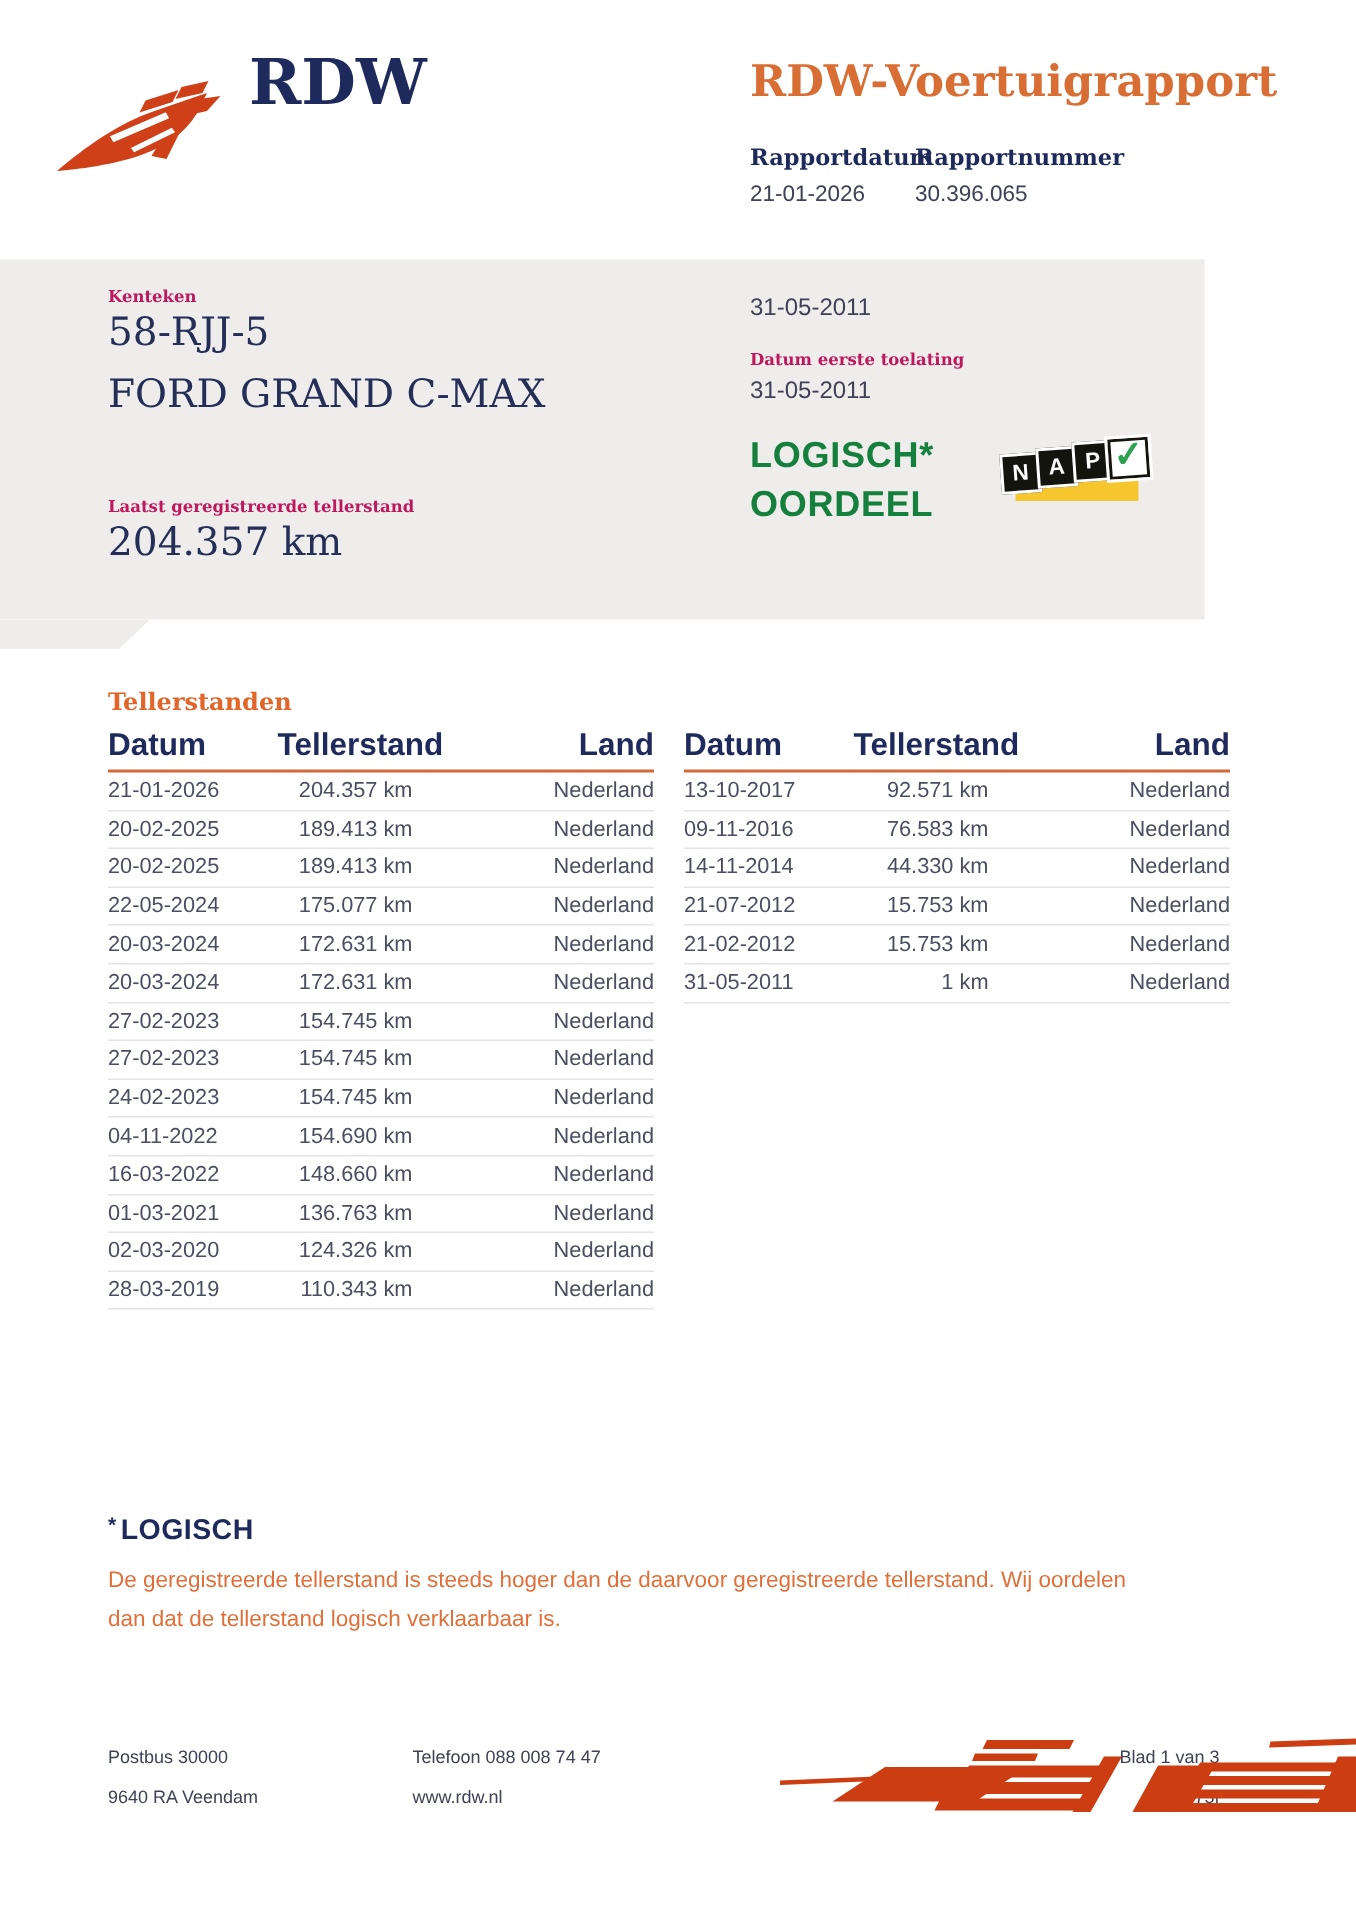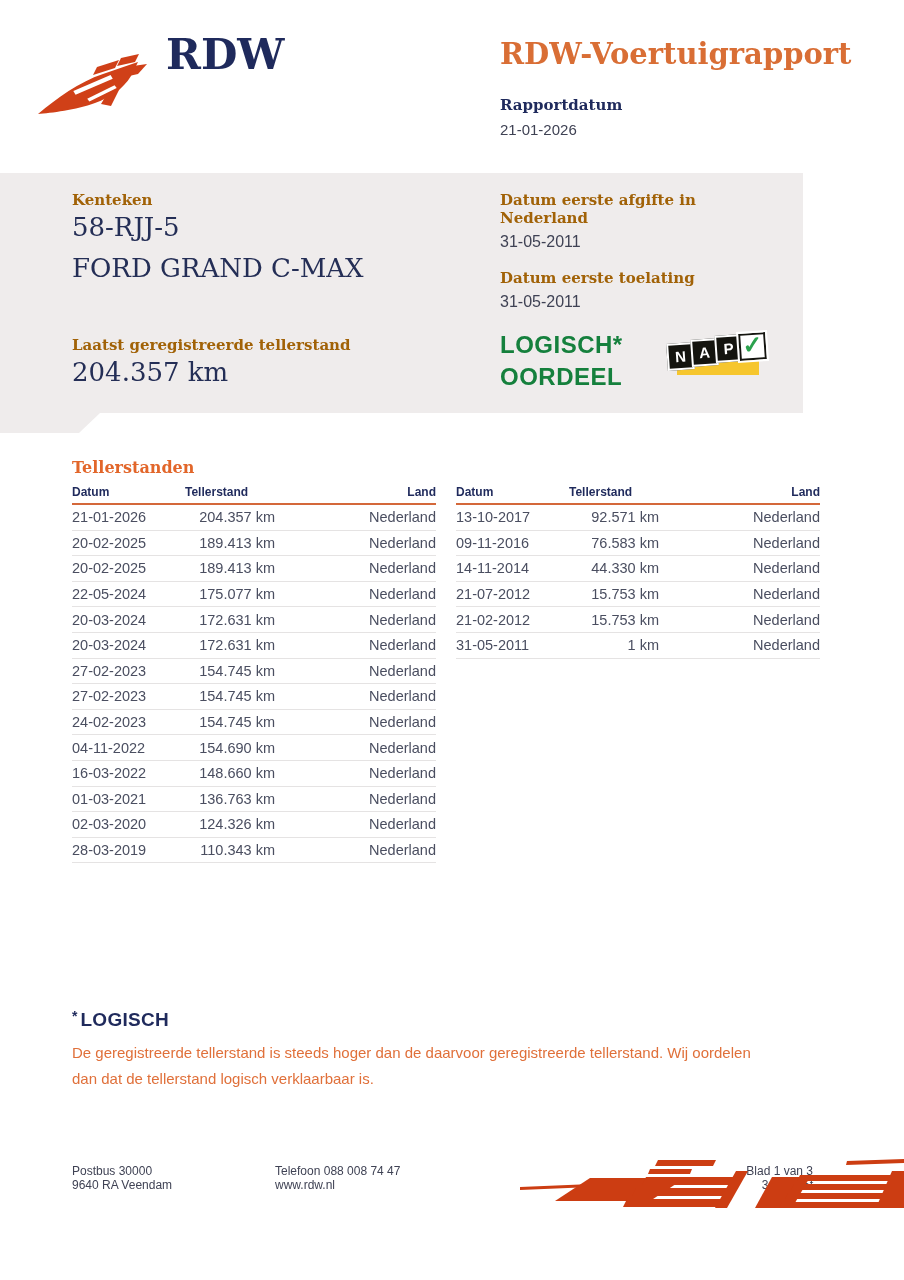--- a/index.html
+++ b/index.html
@@ -37,21 +37,21 @@
     padding:18px 0 0 72px;
     display:grid;grid-template-columns:428px 1fr;
   }
   .panel::after{
     content:"";position:absolute;top:100%;left:0;width:100px;height:20px;
     background:#efecec;
     clip-path:polygon(0 0,100% 0,79% 100%,0 100%);
   }
   .field-label{
     font-family:"DejaVu Serif", serif;font-weight:bold;
-    font-size:15px;color:#a16207;line-height:1.2;
+    font-size:11px;color:#be185d;line-height:1.2;
   }
   .field-big{
     font-family:"DejaVu Serif", serif;
     font-size:26px;color:#242e56;line-height:1.25;margin:2px 0 8px 0;
   }
   .field-plain{font-size:16px;color:#3f4254;margin:6px 0 18px 0;}
   .gap-lg{margin-top:52px;}
   .panel-right{padding-right:40px;box-sizing:border-box;}
   .oordeel-row{display:flex;justify-content:space-between;align-items:flex-start;margin-top:14px;}
   .oordeel-text{
@@ -82,42 +82,42 @@
     font-family:"DejaVu Serif", serif;font-weight:bold;
     font-size:16px;color:#e2662a;margin-bottom:8px;
   }
   .tables-flex{display:flex;gap:20px;}
   .mtable{width:364px;}
   .thead{
     display:grid;grid-template-columns:113px 90px 1fr;
     border-bottom:2px solid #d4683a;
     padding-bottom:4px;
   }
-  .thead span{font-size:12px;font-weight:bold;color:#1f2a5c;}
+  .thead span{font-size:21px;font-weight:bold;color:#1f2a5c;}
   .th-land{text-align:right;}
   .trow{
     display:grid;grid-template-columns:113px 90px 1fr;
     height:24.6px;align-items:center;
     border-bottom:1px solid #e5e3e3;
     font-size:14.5px;color:#4a4e60;
   }
   .td-km{text-align:right;}
   .td-land{text-align:right;padding-left:32px;}
   
   .footnote{position:absolute;top:1008px;left:72px;width:706px;}
   .footnote-head{color:#1f2a5c;}
   .fn-star{font-size:14px;font-weight:bold;vertical-align:5px;}
   .fn-title{font-size:19px;font-weight:bold;letter-spacing:.3px;margin-left:3px;}
   .footnote-text{
     margin-top:9px;font-size:15px;line-height:1.7;color:#e0703a;
   }
   
   .footer{
     position:absolute;top:1164px;left:72px;width:741px;
-    display:grid;grid-template-columns:203px 1fr auto;
+    display:grid;grid-template-columns:203px 1fr auto;row-gap:13px;
     font-size:12px;color:#3f4254;
   }
   .f-right{text-align:right;}
   
   .stripes{position:absolute;right:0;bottom:0;width:404px;height:55px;}
 </style>
 </head>
 <body>
 
 <div class="page">
@@ -139,33 +139,36 @@
     <span class="logo-word">RDW</span>
   </div>
 
   <div class="title-block">
     <div class="report-title">RDW-Voertuigrapport</div>
     <div class="report-meta">
       <div class="meta-col1">
         <div class="meta-label">Rapportdatum</div>
         <div class="meta-value">21-01-2026</div>
       </div>
+      <div>
+        <div class="meta-label">Rapportnummer</div>
+        <div class="meta-value">30.396.065</div>
+      </div>
     </div>
   </div>
 
   <div class="panel">
     <div class="panel-left">
       <div class="field-label">Kenteken</div>
       <div class="field-big">58-RJJ-5</div>
       <div class="field-big">FORD GRAND C-MAX</div>
       <div class="field-label gap-lg">Laatst geregistreerde tellerstand</div>
       <div class="field-big">204.357 km</div>
     </div>
     <div class="panel-right">
-      <div class="field-label">Datum eerste afgifte in Nederland</div>
       <div class="field-plain">31-05-2011</div>
       <div class="field-label">Datum eerste toelating</div>
       <div class="field-plain">31-05-2011</div>
       <div class="oordeel-row">
         <div class="oordeel-text">
           <div>LOGISCH*</div>
           <div>OORDEEL</div>
         </div>
         <div class="nap">
           <div class="nap-yellow"></div>

